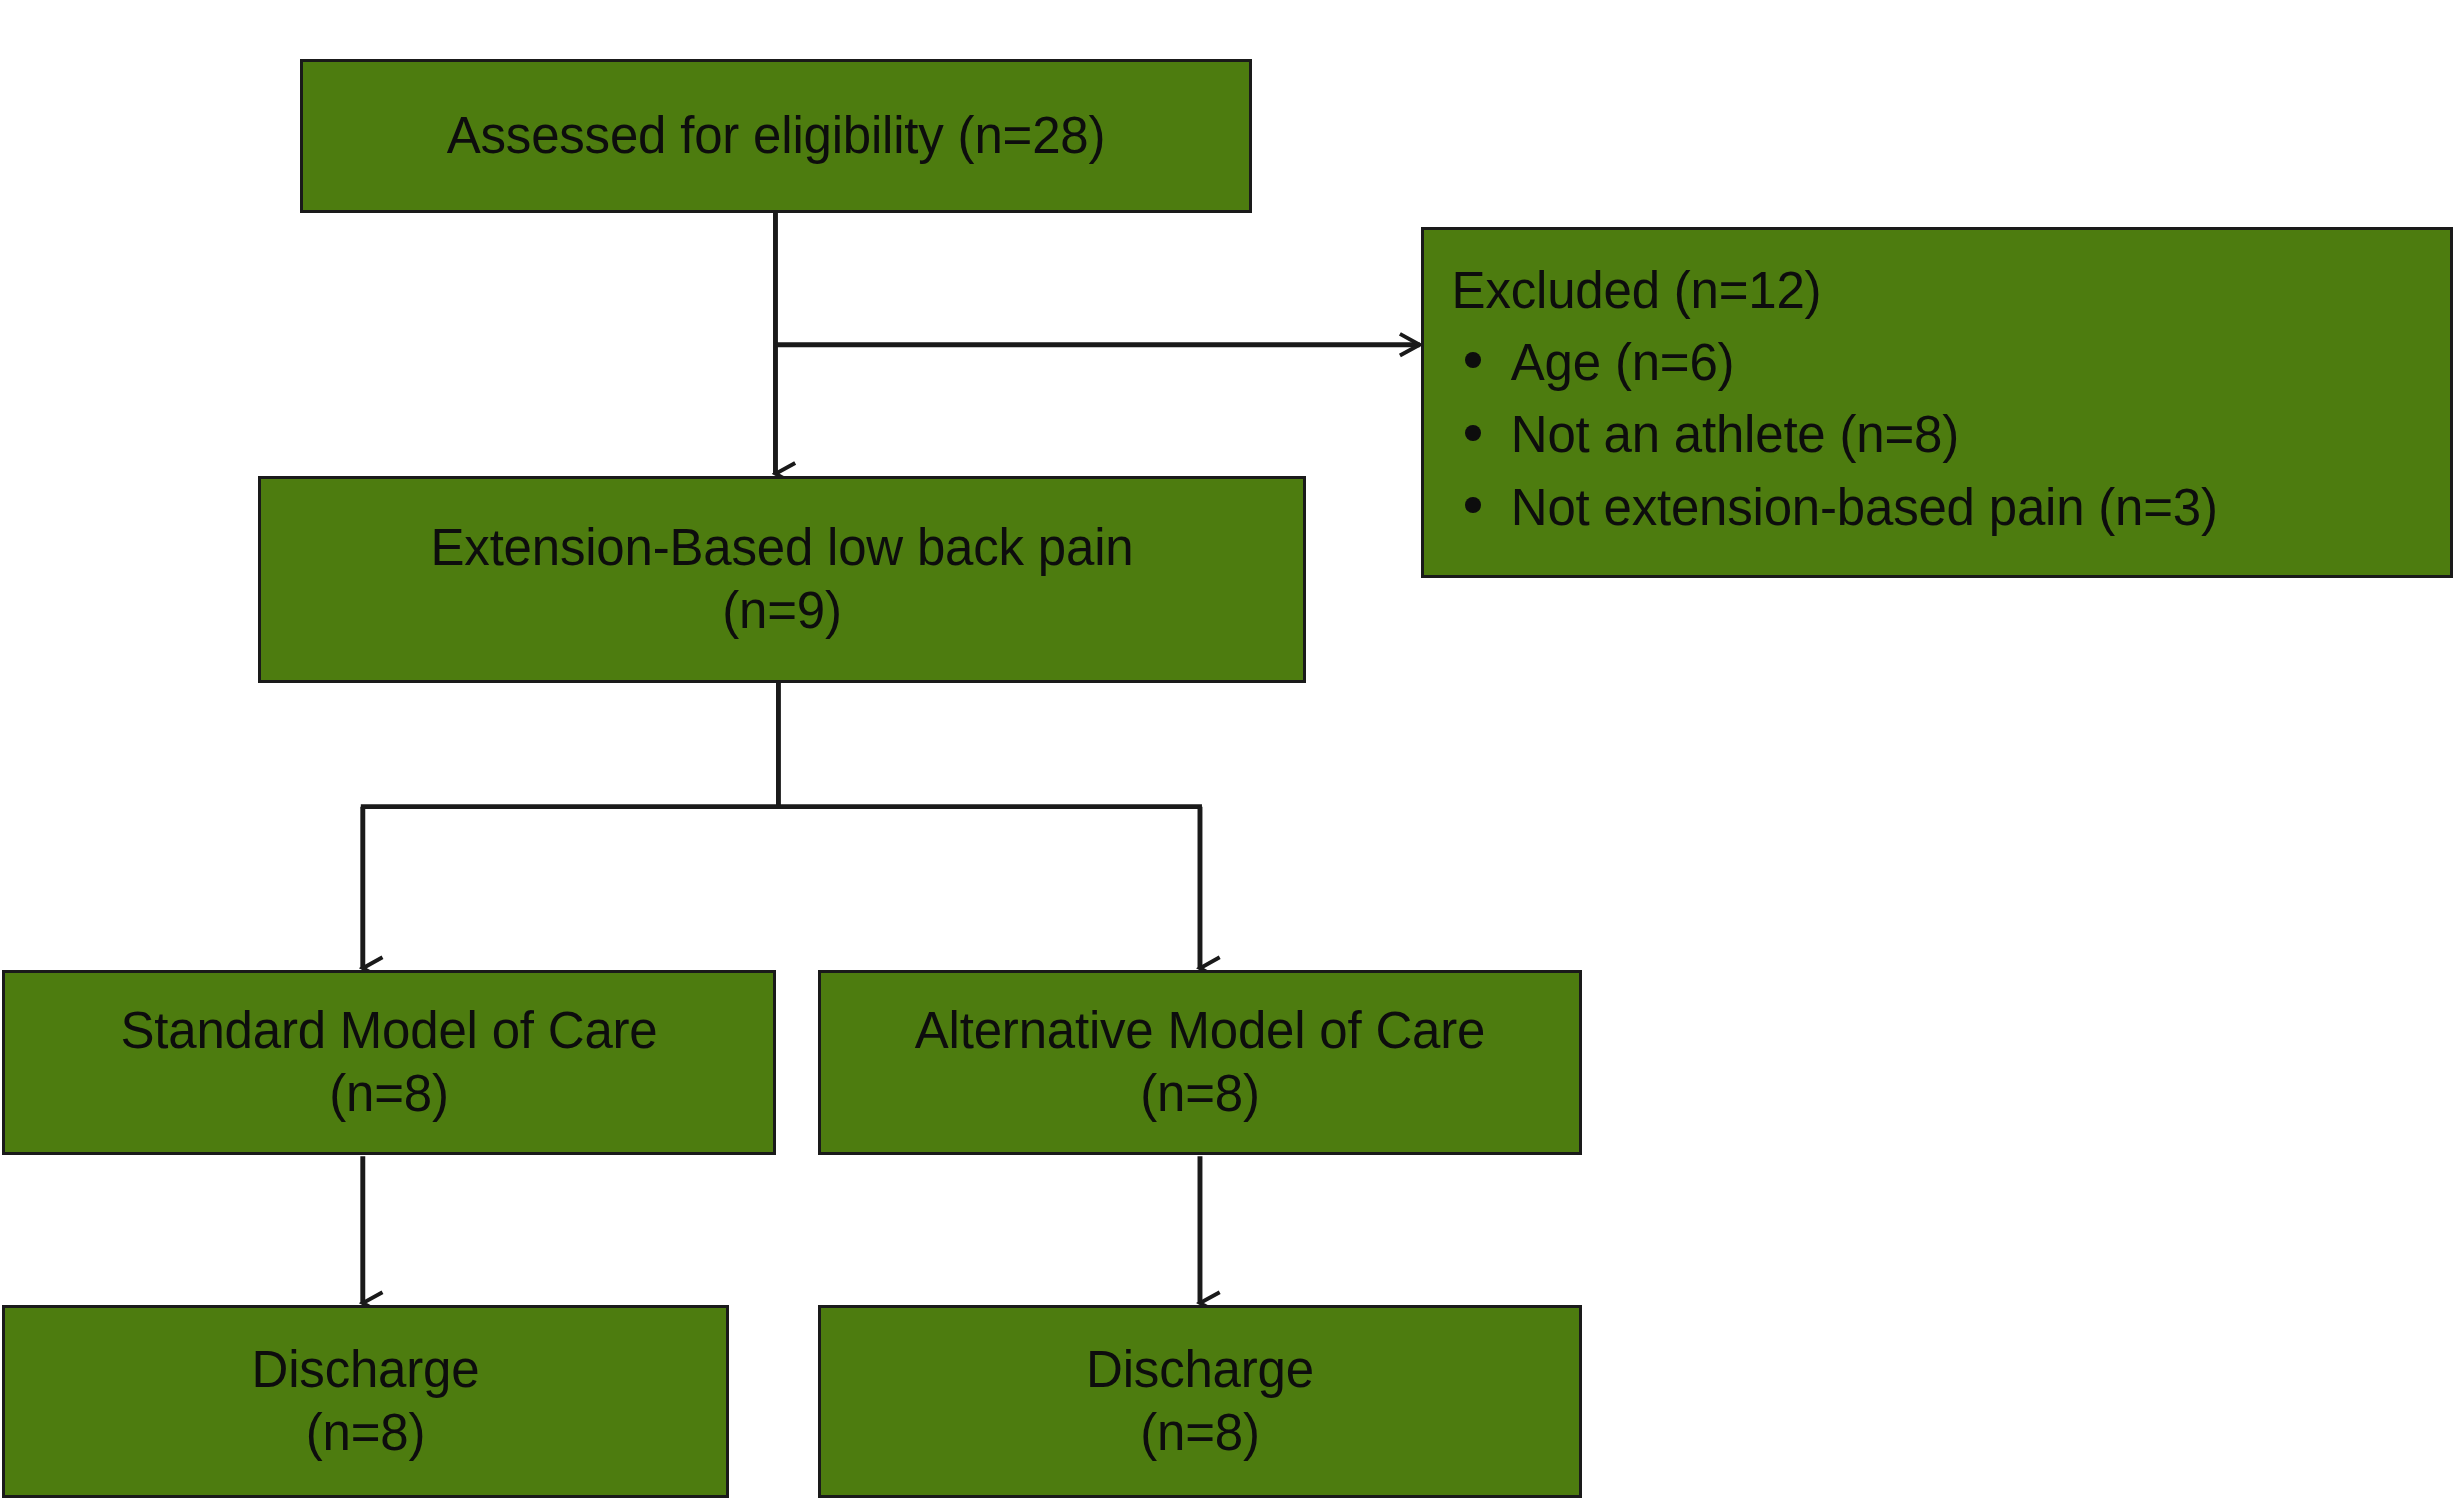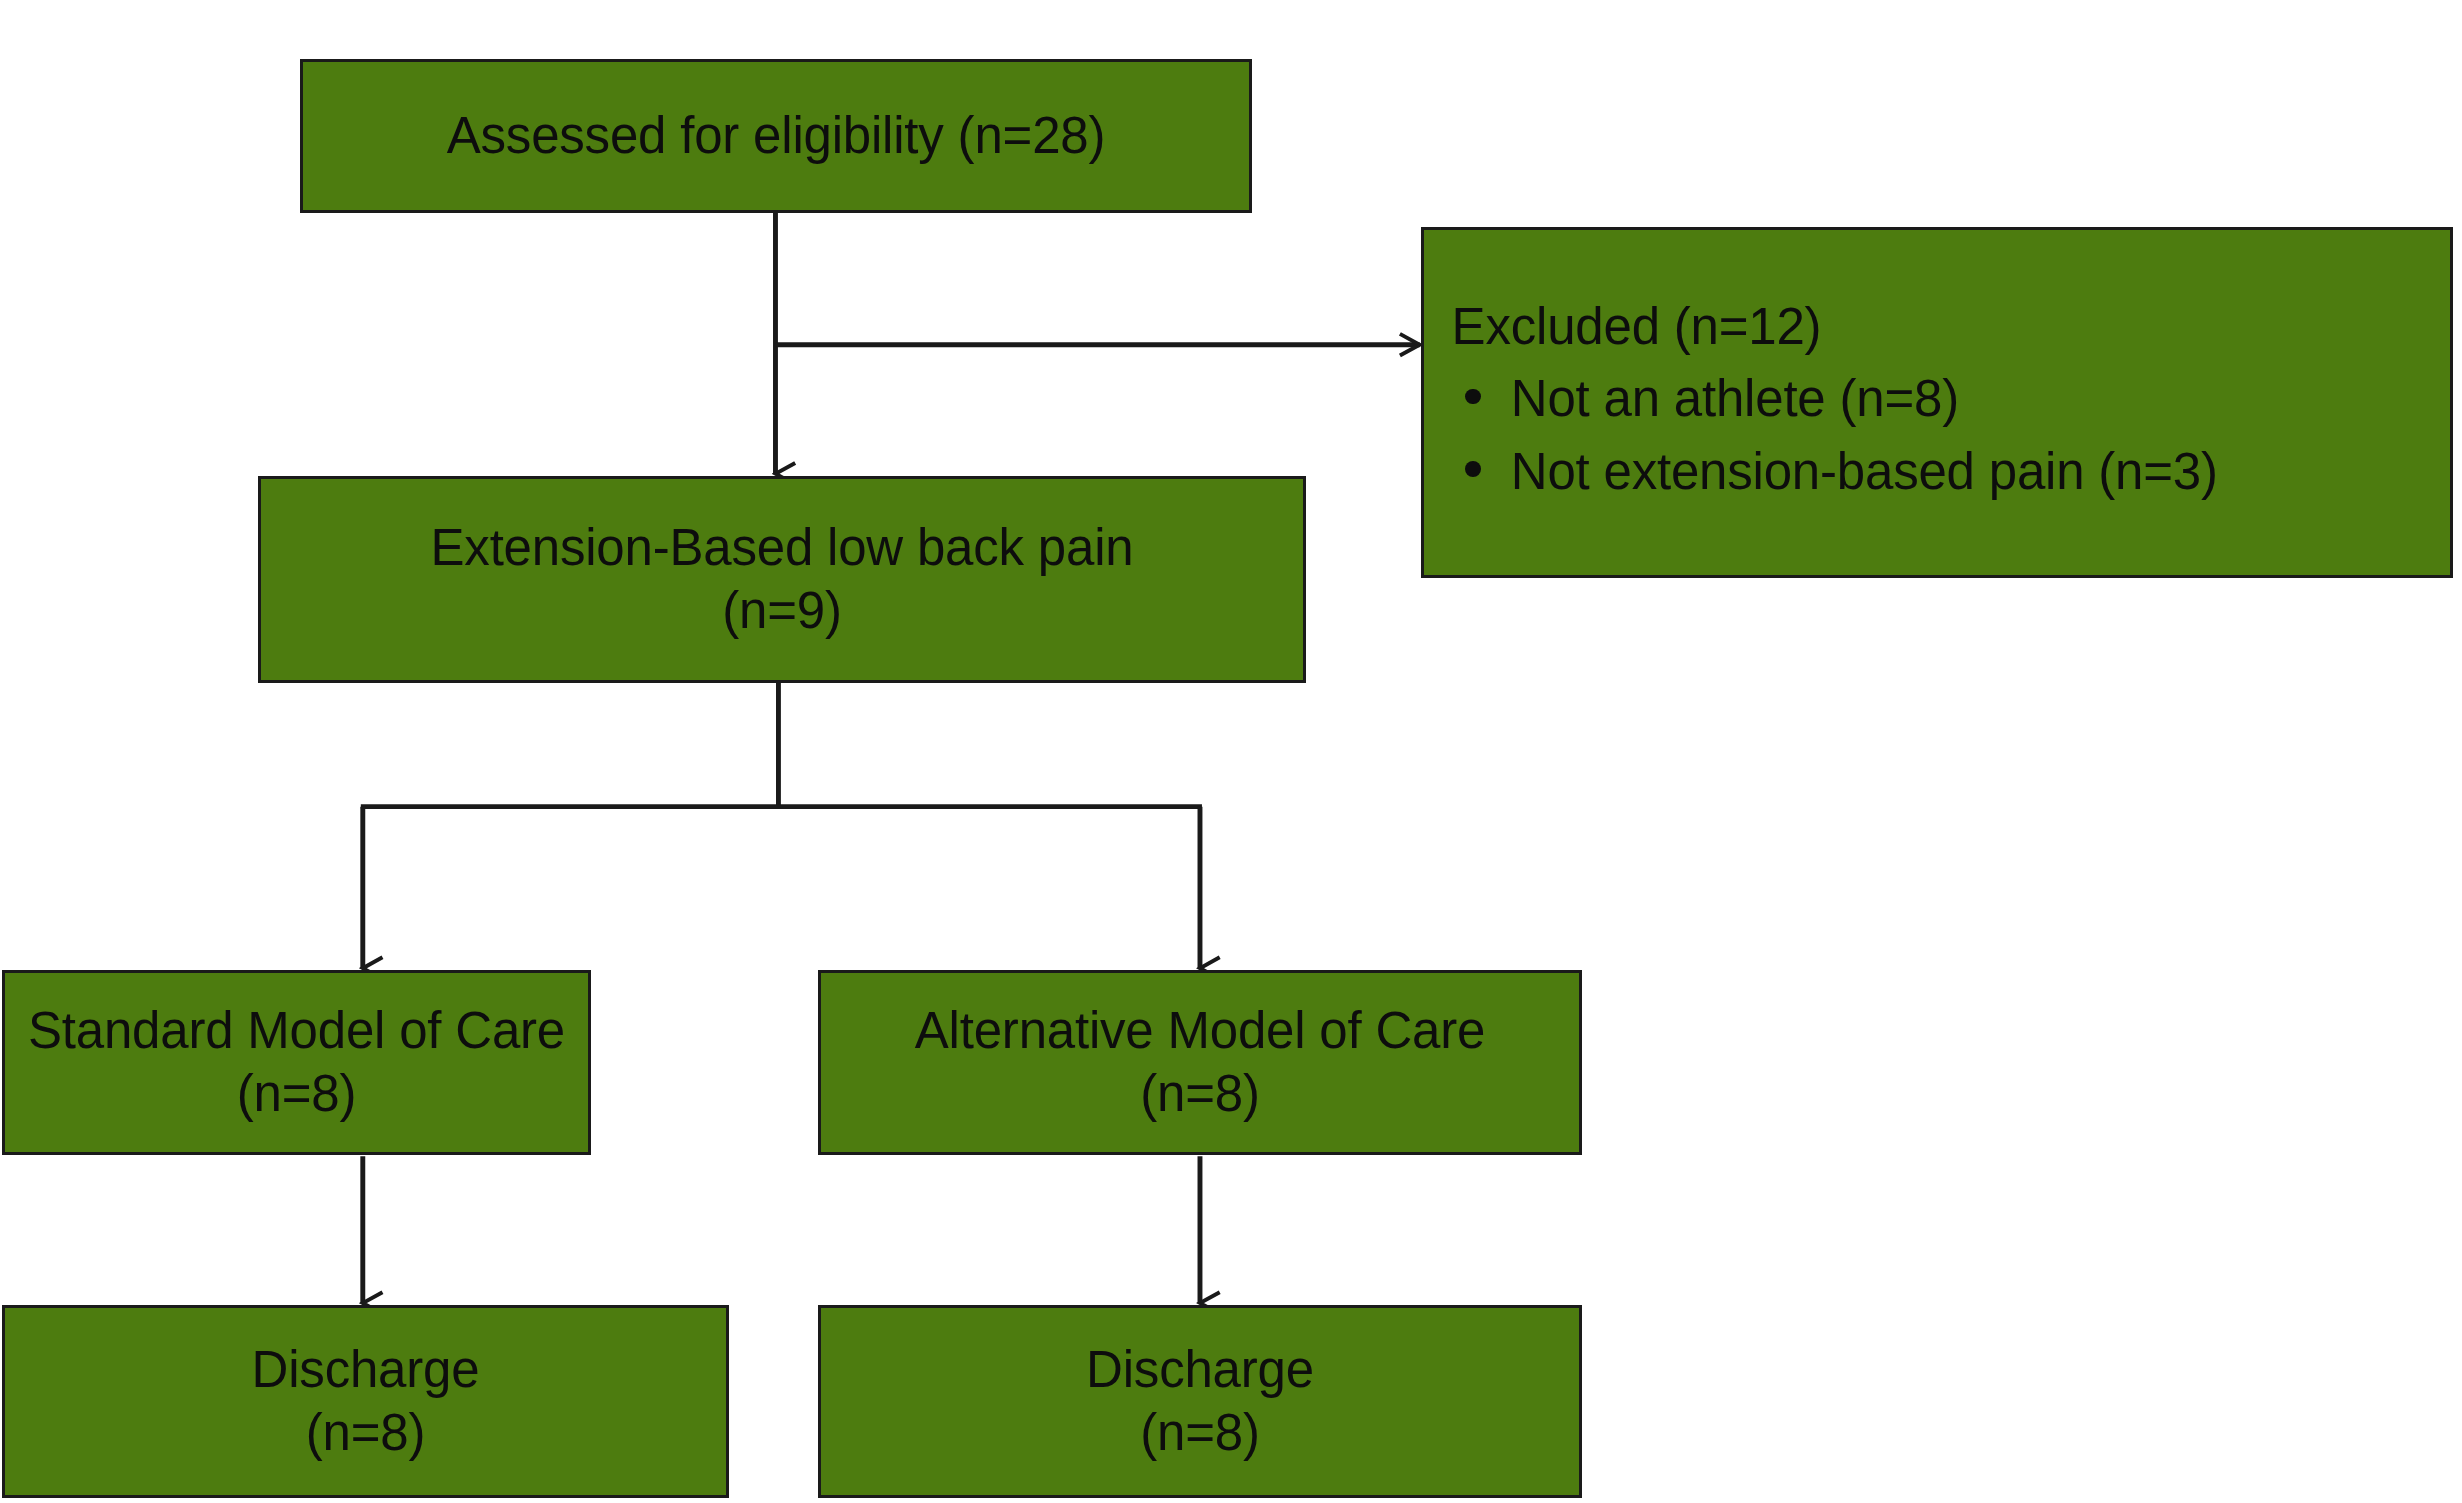--- a/index.html
+++ b/index.html
@@ -54,21 +54,21 @@
     left: 1421px; top: 227px; width: 1032px; height: 351px;
     align-items: flex-start;
     justify-content: center;
     text-align: left;
     padding: 5.9px 9.9px 5.9px 27.6px;
   }
   #node-extension {
     left: 258px; top: 476px; width: 1048px; height: 207px;
   }
   #node-standard {
-    left: 2px; top: 970px; width: 589px; height: 185px;
+    left: 2px; top: 970px; width: 774px; height: 185px;
   }
   #node-alternative {
     left: 818px; top: 970px; width: 764px; height: 185px;
   }
   #node-discharge-left {
     left: 2px; top: 1305px; width: 727px; height: 193px;
   }
   #node-discharge-right {
     left: 818px; top: 1305px; width: 764px; height: 193px;
   }
@@ -139,20 +139,24 @@
 
   <div class="node" id="node-assessed">
     <span class="line">Assessed for eligibility (n=28)</span>
   </div>
 
   <div class="node" id="node-excluded">
     <div class="excluded-heading">Excluded (n=12)</div>
     <ul class="excluded-list">
       <li>
         <span class="bullet-dot"></span>
+        <span>Age (n=6)</span>
+      </li>
+      <li>
+        <span class="bullet-dot"></span>
         <span>Not an athlete (n=8)</span>
       </li>
       <li>
         <span class="bullet-dot"></span>
         <span>Not extension-based pain (n=3)</span>
       </li>
     </ul>
   </div>
 
   <div class="node" id="node-extension">

